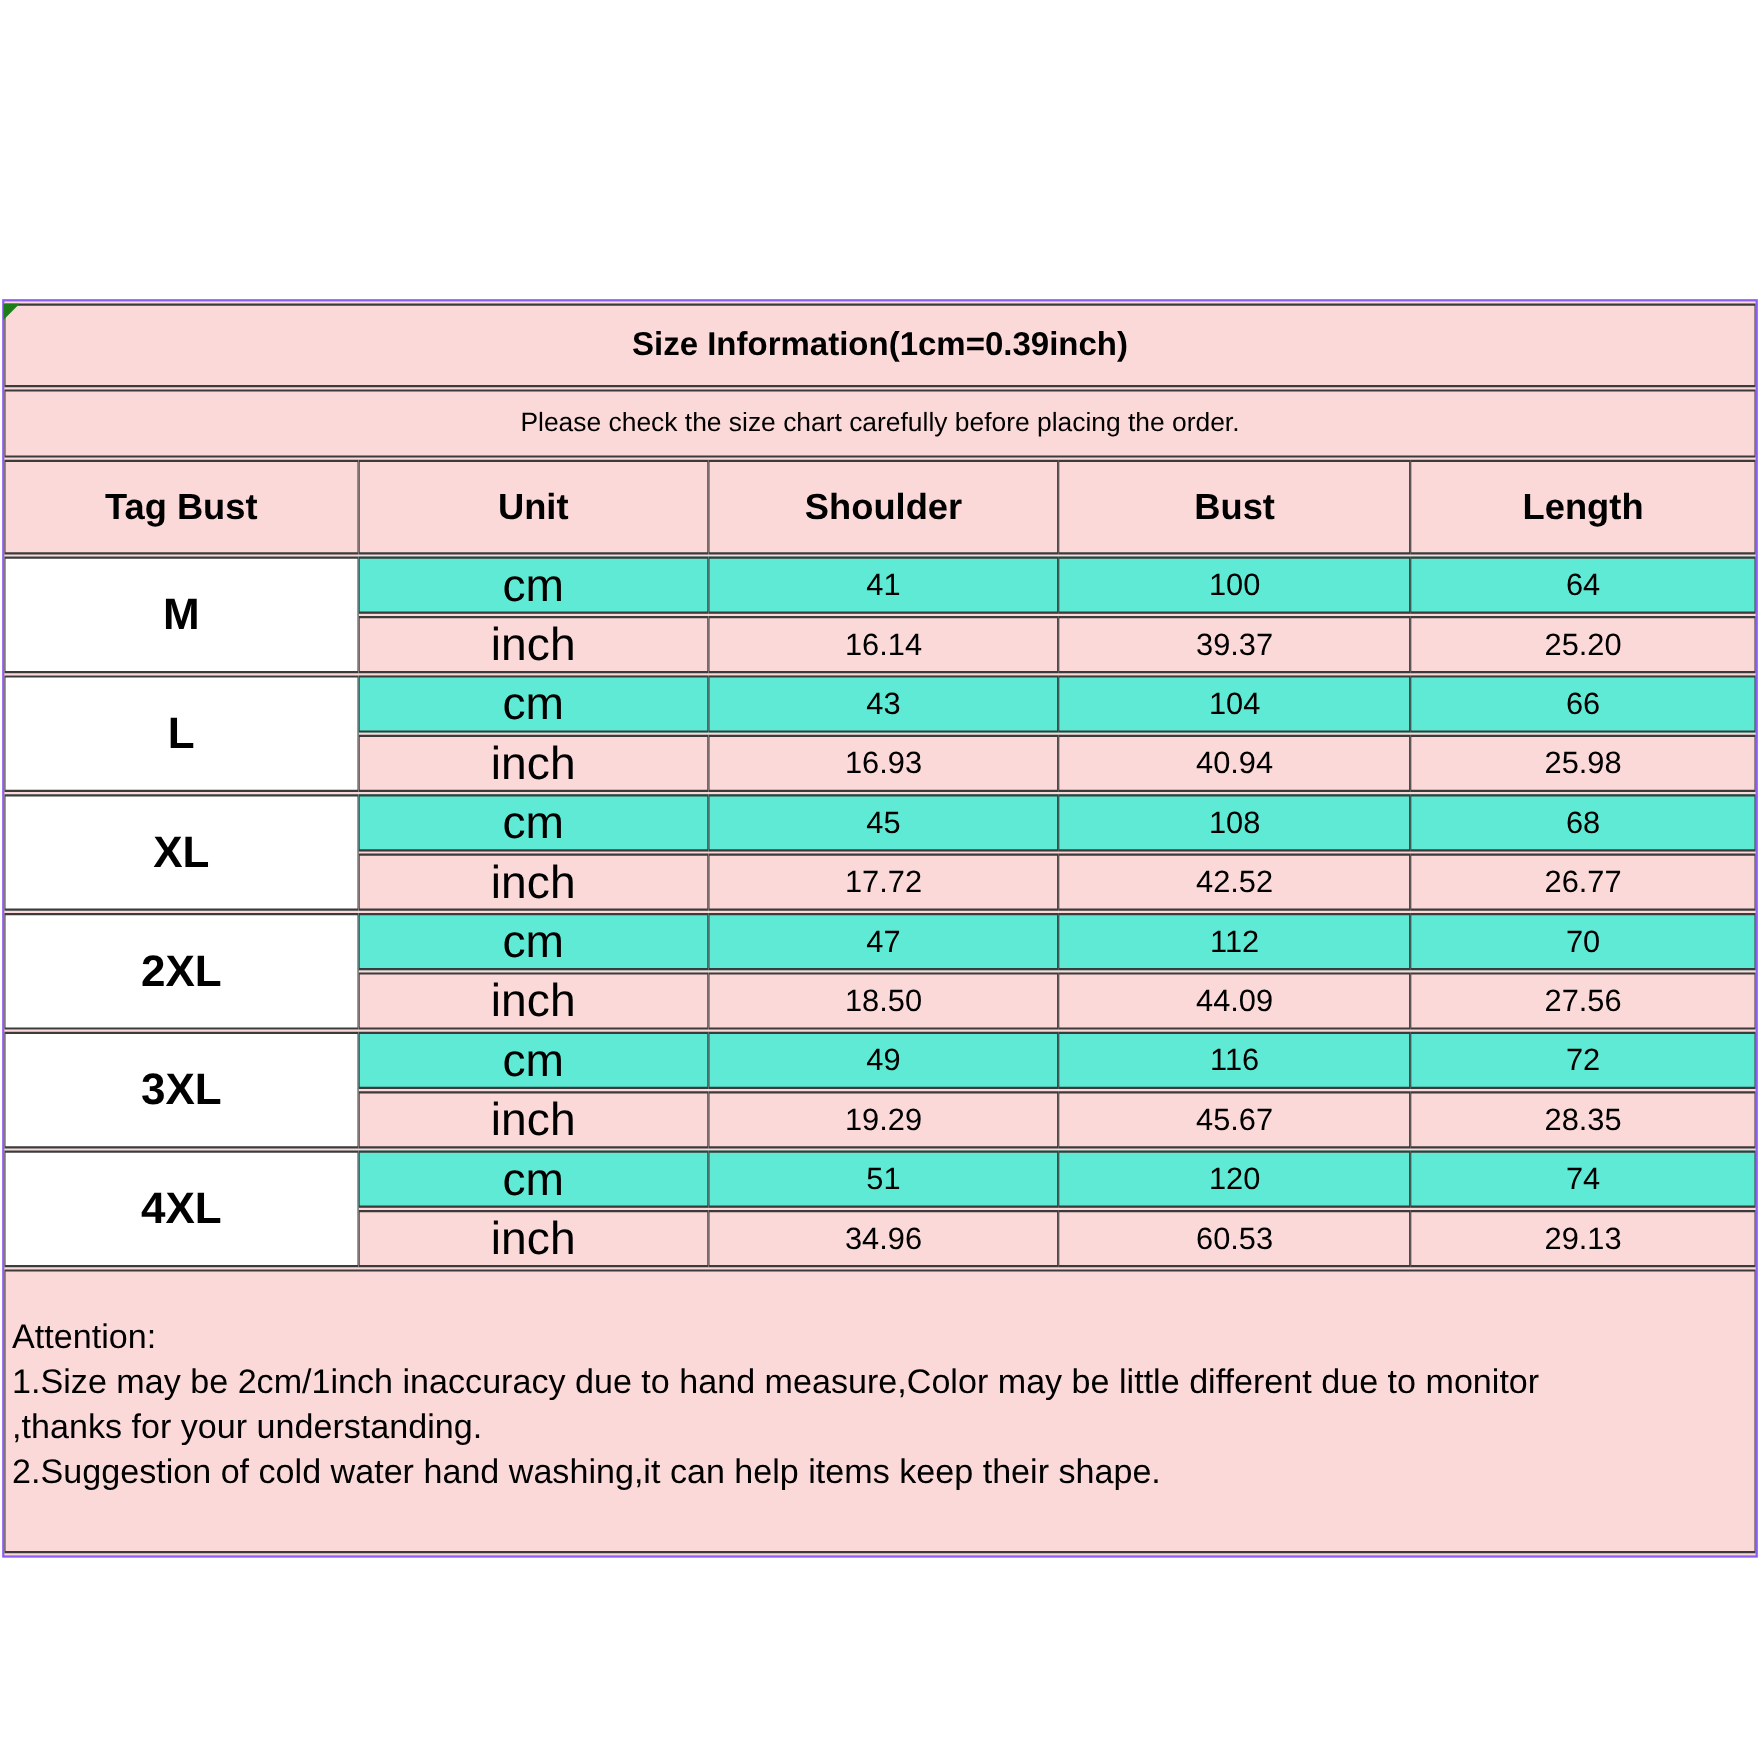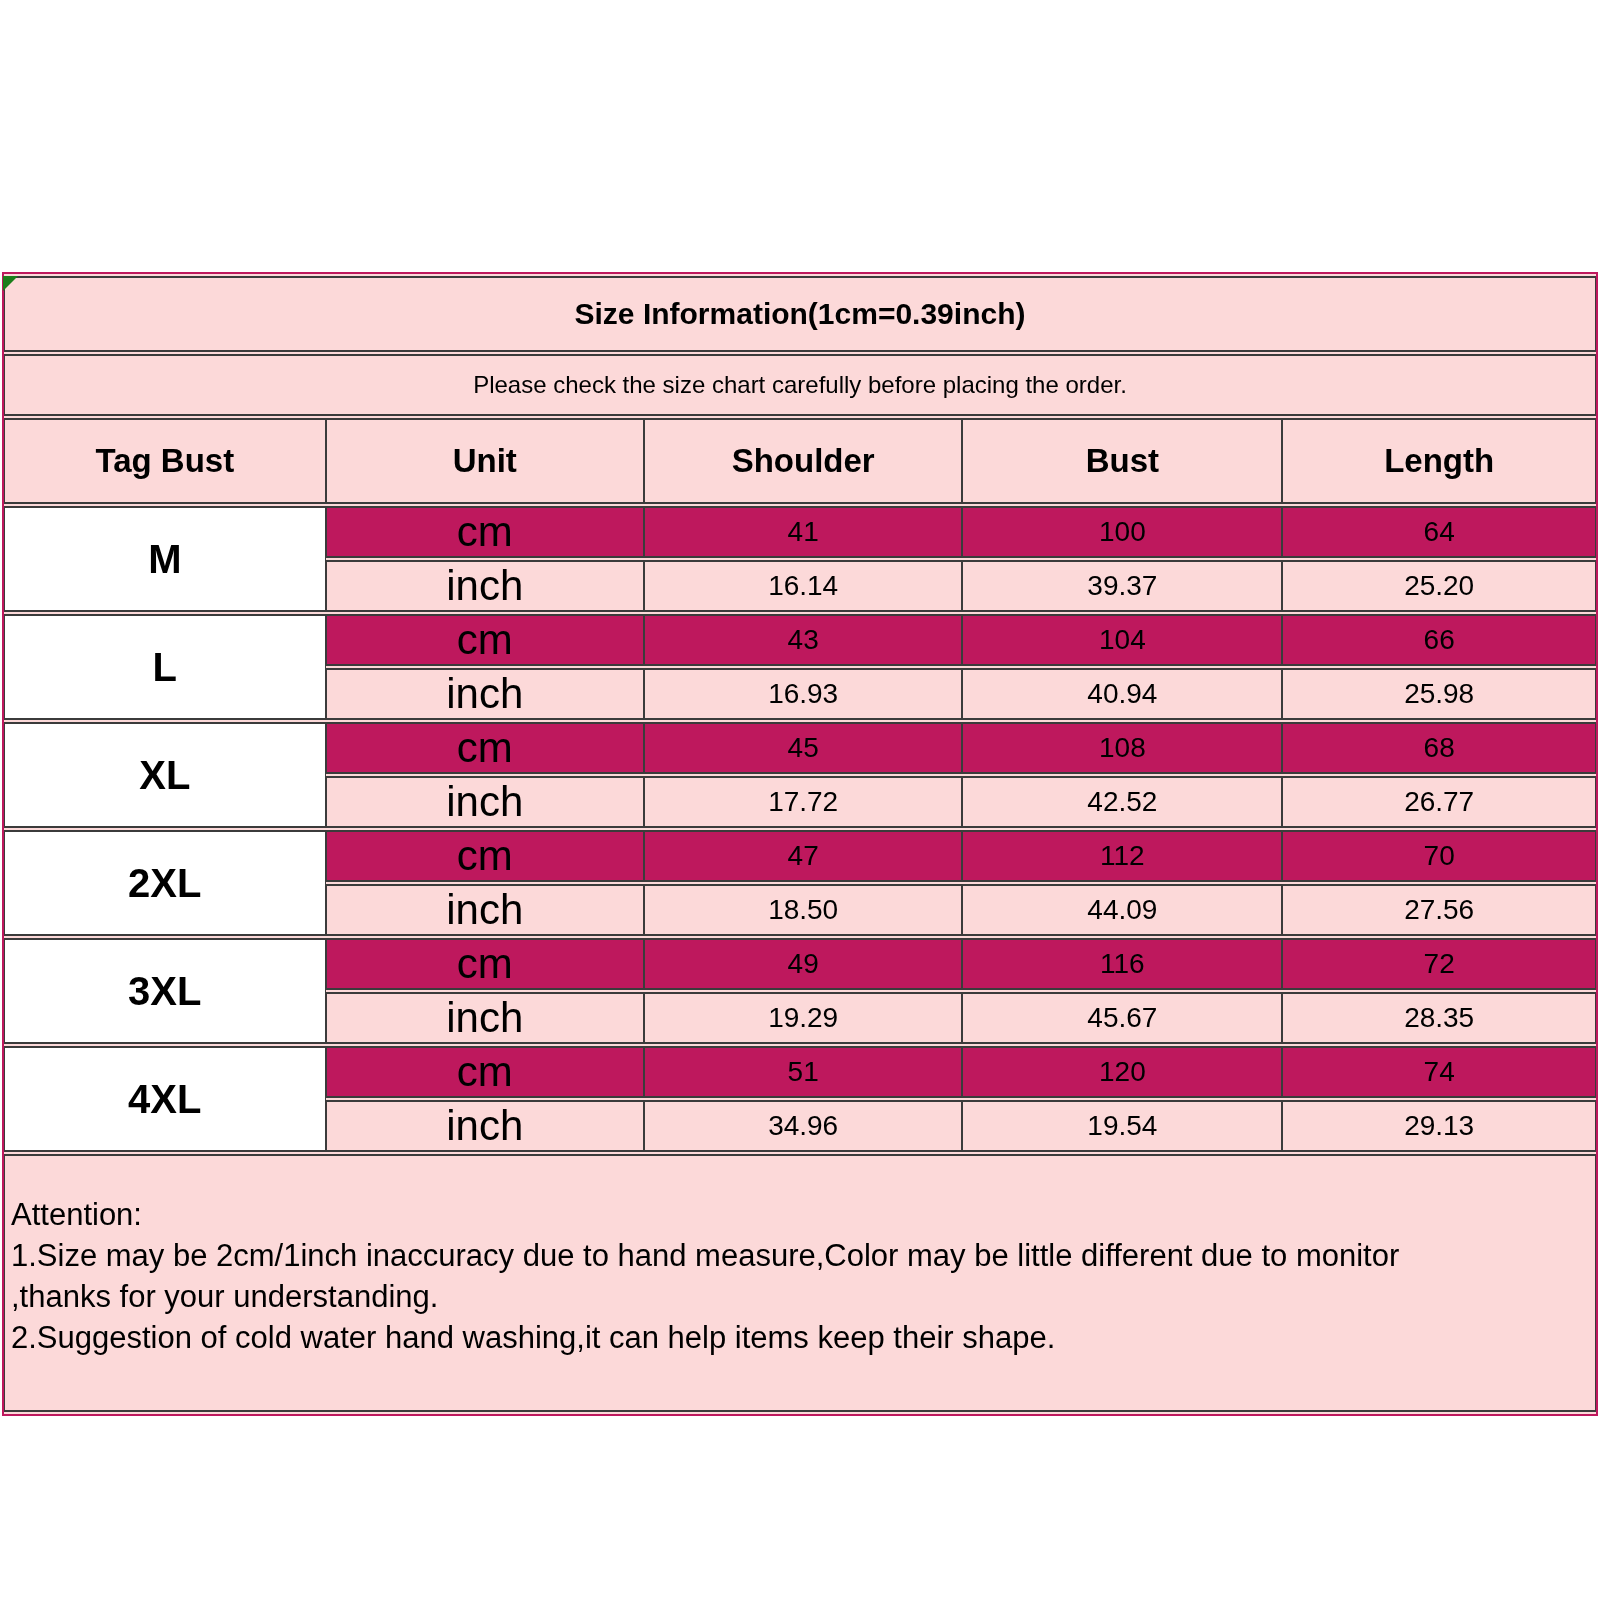--- a/index.html
+++ b/index.html
@@ -26,21 +26,21 @@
     position: absolute;
     top: 4px;
     left: 1px;
     z-index: 5;
   }
   table.size-table {
     width: 100%;
     border-collapse: separate;
     border-spacing: 0 2px;
     background: #fcd9d9;           
-    border: 2px solid #be185d;
+    border: 2px solid #8b5cf6;
     table-layout: fixed;
   }
   td, th {
     border: 2px solid #3b3b3b;
     border-left-width: 1px;
     border-right-width: 1px;
     text-align: center;
     vertical-align: middle;
     background: #fcd9d9;
     padding: 0;
@@ -53,21 +53,21 @@
   }
   .subtitle-row td {
     height: 58px;
     font-size: 24px;
   }
   .header-row th {
     height: 82px;
     font-size: 33px;
     font-weight: bold;
   }
-  .cm-row td { background: #be185d; }
+  .cm-row td { background: #5eead4; }
   .inch-row td { background: #fcd9d9; }
   .cm-row td, .inch-row td { height: 42px; }
   td.tag-cell {
     background: #ffffff;
     font-size: 40px;
     font-weight: bold;
   }
   td.unit-cell { font-size: 42px; }
   td.val-cell  { font-size: 28px; }
   .attention-row td {
@@ -189,21 +189,21 @@
       <tr class="cm-row">
         <td class="tag-cell" rowspan="2">4XL</td>
         <td class="unit-cell">cm</td>
         <td class="val-cell">51</td>
         <td class="val-cell">120</td>
         <td class="val-cell">74</td>
       </tr>
       <tr class="inch-row">
         <td class="unit-cell">inch</td>
         <td class="val-cell">34.96</td>
-        <td class="val-cell">19.54</td>
+        <td class="val-cell">60.53</td>
         <td class="val-cell">29.13</td>
       </tr>
 
       <tr class="attention-row">
         <td colspan="5">
           <div>Attention:</div>
           <div>1.Size may be 2cm/1inch inaccuracy due to hand measure,Color may be little different due to monitor</div>
           <div>,thanks for your understanding.</div>
           <div>2.Suggestion of cold water hand washing,it can help items keep their shape.</div>
         </td>

